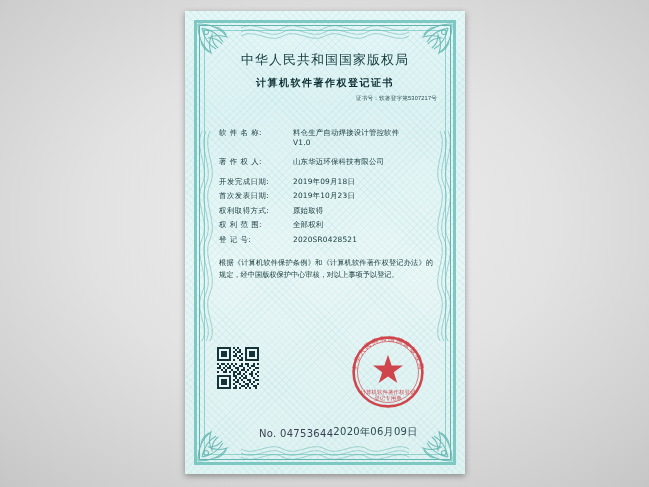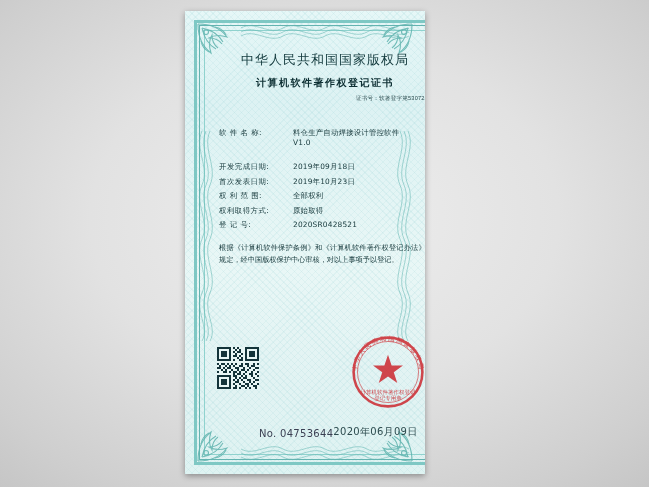--- a/index.html
+++ b/index.html
@@ -22,21 +22,21 @@
     height: 487px;
     background:
       radial-gradient(ellipse 520px 380px at 50% 45%, #eeeeee 0%, #e2e2e2 45%, #cfcfcf 80%, #c2c2c2 100%);
   }
 
   
   #certificate {
     position: absolute;
     left: 185px;
     top: 11px;
-    width: 240px;
+    width: 280px;
     height: 463px;
     background:
       linear-gradient(180deg, #e6f7f7 0%, #ddf2f3 20%, #e9f7f6 55%, #e2f3f3 80%, #dff3f2 100%);
     box-shadow: 0 2px 6px rgba(0,0,0,0.35);
     overflow: hidden;
   }
 
   
   #guilloche {
     position: absolute;
@@ -302,41 +302,45 @@
       <div class="field-row">
         <div class="field-label">软 件 名 称:</div>
         <div class="field-value">
           <div>料仓生产自动焊接设计管控软件</div>
           <div class="second-line">V1.0</div>
         </div>
       </div>
 
       <div class="gap-sm"></div>
 
+      <div class="field-row">
+        <div class="field-label">著 作 权 人:</div>
+        <div class="field-value">山东华迈环保科技有限公司</div>
+      </div>
 
       <div class="gap-sm"></div>
 
       <div class="field-row">
         <div class="field-label">开发完成日期:</div>
         <div class="field-value">2019年09月18日</div>
       </div>
 
       <div class="field-row">
         <div class="field-label">首次发表日期:</div>
         <div class="field-value">2019年10月23日</div>
       </div>
 
       <div class="field-row">
+        <div class="field-label">权利取得方式:</div>
+        <div class="field-value">原始取得</div>
+      </div>
+
+      <div class="field-row">
         <div class="field-label">权 利 范 围:</div>
         <div class="field-value">全部权利</div>
-      </div>
-
-      <div class="field-row">
-        <div class="field-label">权利取得方式:</div>
-        <div class="field-value">原始取得</div>
       </div>
 
       <div class="field-row">
         <div class="field-label">登 记 号:</div>
         <div class="field-value">2020SR0428521</div>
       </div>
 
     </div>
 
     <div id="paragraph">根据《计算机软件保护条例》和《计算机软件著作权登记办法》的规定，经中国版权保护中心审核，对以上事项予以登记。</div>

